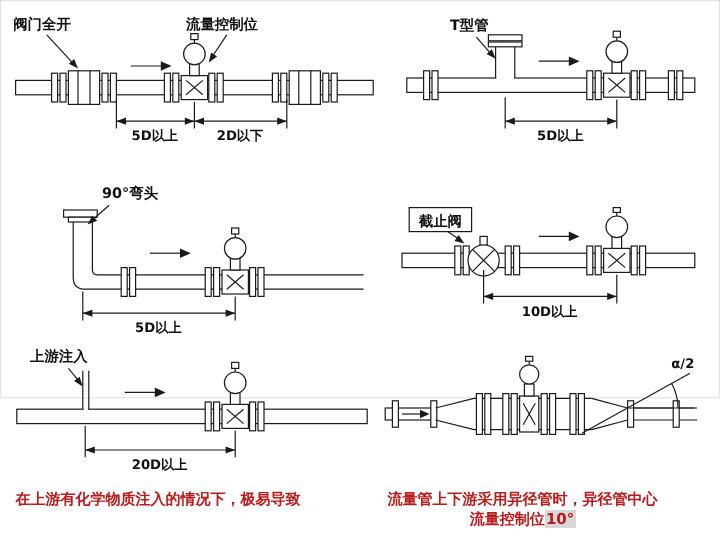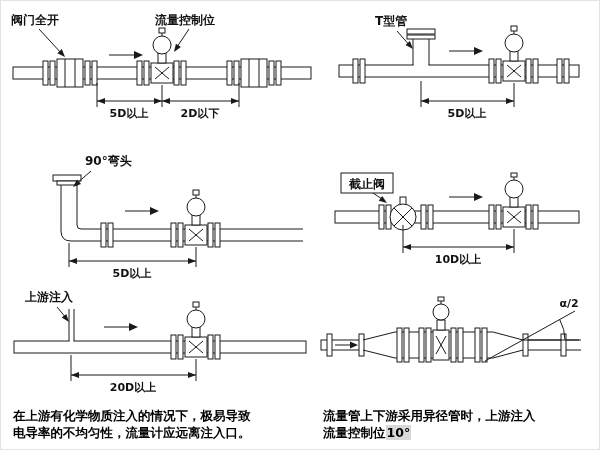--- a/index.html
+++ b/index.html
@@ -3,35 +3,35 @@
 <meta charset="utf-8">
 <style>
   * { margin:0; padding:0; box-sizing:border-box; }
   html,body { width:600px; height:450px; }
   body {
     background:#ffffff;
     font-family:"DejaVu Sans","Liberation Sans",sans-serif;
     position:relative; overflow:hidden;
   }
   .canvas {
-    position:absolute; left:0; top:0; width:600px; height:450px;
-    background:#ffffff; border:1px solid #e3e3e3;
+    position:absolute; left:0; top:0; width:600px; height:332px;
+    background:#ffffff; border:1px solid #e3e3e3;text-align:center;
   }
   svg { position:absolute; overflow:visible; }
   svg line, svg path { stroke:#1a1a1a; stroke-width:1; fill:none; }
   svg circle { stroke:#1a1a1a; stroke-width:1; fill:#ffffff; }
   rect.f { stroke:#1a1a1a; stroke-width:1; fill:#ffffff; }
   rect.s { stroke:#1a1a1a; stroke-width:1; fill:none; }
   rect.m { stroke:none; fill:#ffffff; }
   polygon.ah { fill:#1a1a1a; stroke:none; }
   svg text { fill:#111111; font-weight:600; font-family:"DejaVu Sans","Liberation Sans",sans-serif; }
   text.lbl { font-size:12px; }
   text.dim { font-size:11px; }
   .caption {
-    position:absolute; font-size:12.5px; font-weight:600; color:#000000;
+    position:absolute; font-size:12.5px; font-weight:600; color:#b91c1c;
     line-height:17px; white-space:nowrap;
   }
   .hl { background:#d8d8d8; padding:0 1px; }
 </style>
 </head>
 <body>
 
 <div class="canvas">
 
   <svg style="left:8px;top:6px" width="306" height="132">
@@ -326,22 +326,21 @@
     <g>
       <line x1="170" y1="72" x2="260" y2="22"></line>
       <line x1="208" y1="51" x2="264" y2="51"></line>
       <path d="M250,51 A42,42 0 0 0 244.7,30.6"></path>
     </g>
     <text class="dim" x="254" y="18" text-anchor="middle">α/2</text>
   </svg>
 
   <div class="caption" style="left:12px;top:406px">
     <div>在上游有化学物质注入的情况下，极易导致</div>
-    <div>电导率的不均匀性，流量计应远离注入口。</div>
   </div>
   <div class="caption" style="left:322px;top:406px">
-    <div>流量管上下游采用异径管时，上游注入</div>
+    <div>流量管上下游采用异径管时，异径管中心</div>
     <div>
       <span>流量控制位</span><span class="hl">10°</span>
     </div>
   </div>
 
 </div>
 
 </body></html>

